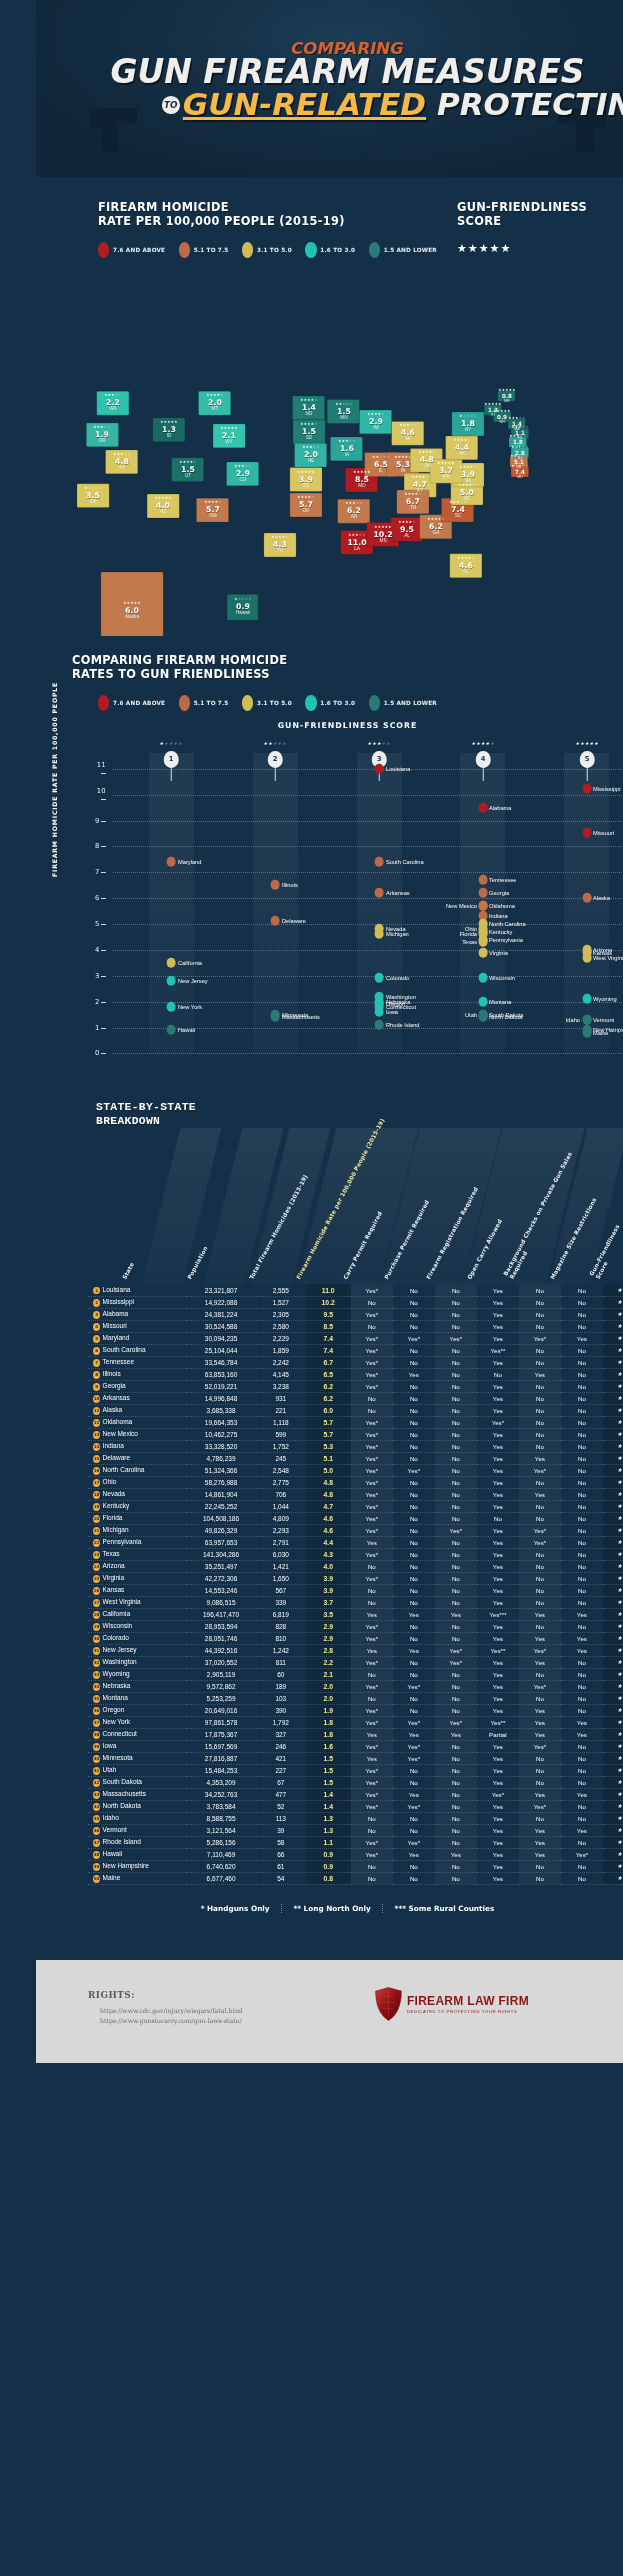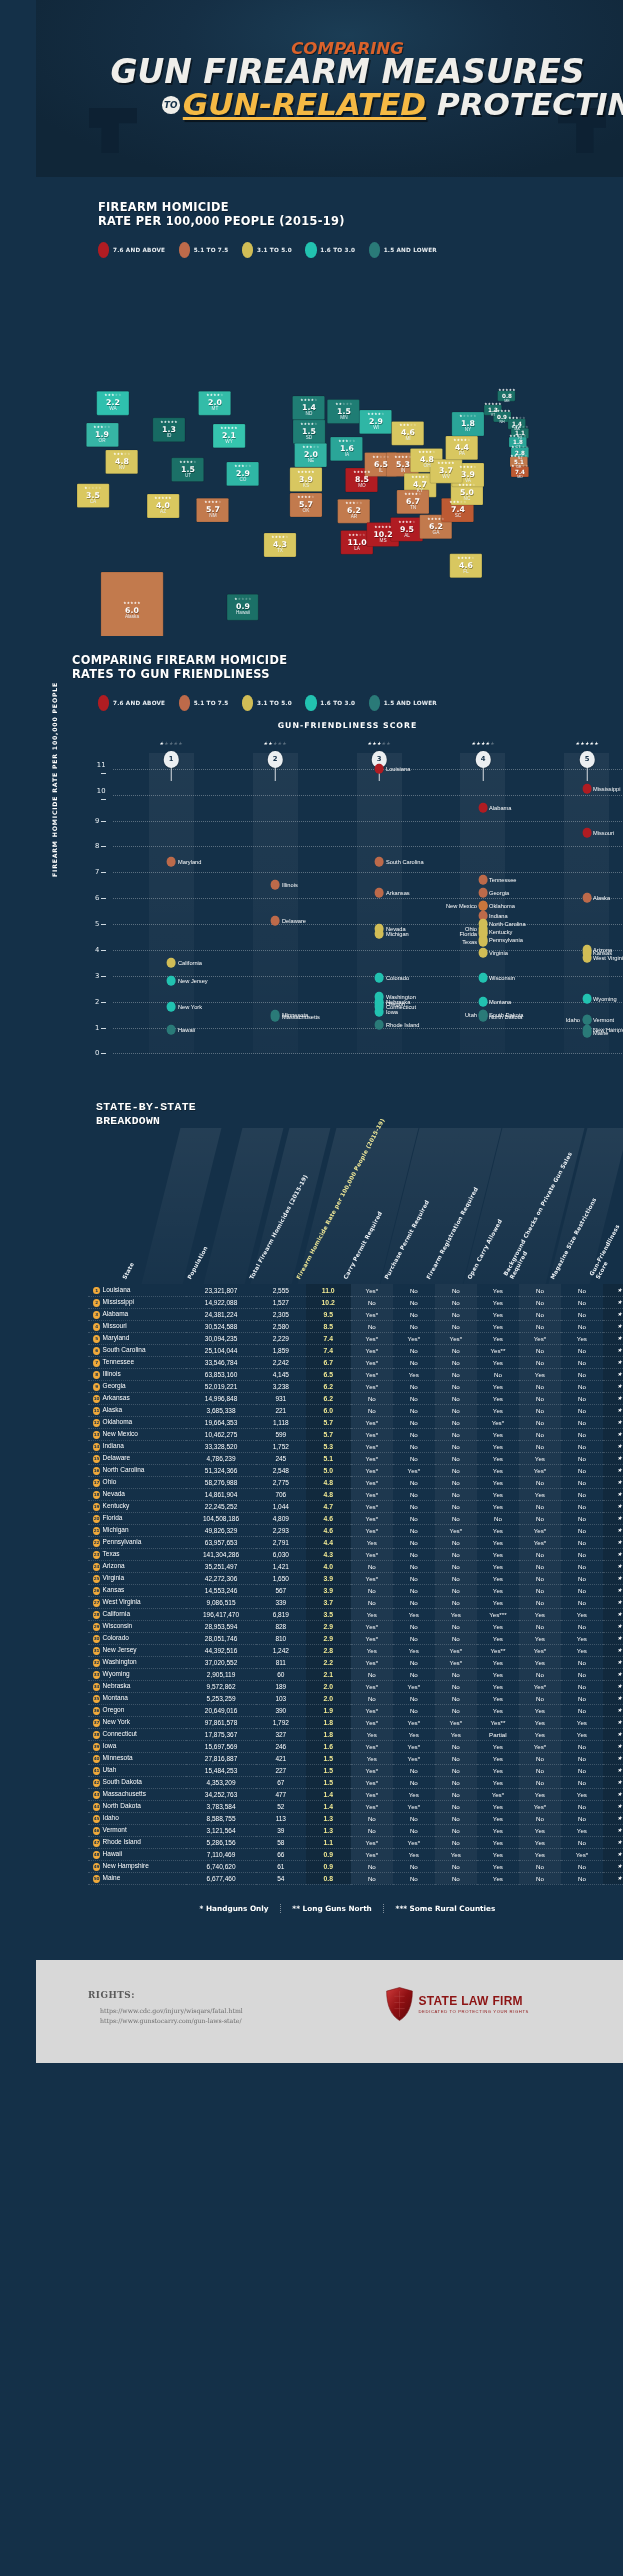--- a/index.html
+++ b/index.html
@@ -262,20 +262,27 @@
             </div>
             <div class="lg-item">
               <span class="lg-dot" style="background:#22c2b0"></span>
               <span class="lg-lab">1.6 TO 3.0</span>
             </div>
             <div class="lg-item">
               <span class="lg-dot" style="background:#2a7a78"></span>
               <span class="lg-lab">1.5 AND LOWER</span>
             </div>
           </div>
+      </div>
+      <div class="legend-right">
+        <div class="sec-title">
+          <span>Gun-Friendliness</span><br>
+          <span>Score</span>
+        </div>
+        <div class="stars-big">★★★★★</div>
       </div>
     </div>
 
     <div class="map-wrap">
       <svg class="map-svg" viewBox="0 0 1200 720">
         <g id="map-shapes-g">
             <rect x="117" y="249" width="62" height="46" rx="2" fill="#2fc0ae" stroke="rgba(0,0,0,.28)" stroke-width="1"></rect>
             <rect x="97" y="310" width="62" height="46" rx="2" fill="#36b5a5" stroke="rgba(0,0,0,.28)" stroke-width="1"></rect>
             <rect x="225" y="300" width="62" height="46" rx="2" fill="#176a63" stroke="rgba(0,0,0,.28)" stroke-width="1"></rect>
             <rect x="313" y="249" width="62" height="46" rx="2" fill="#33bca8" stroke="rgba(0,0,0,.28)" stroke-width="1"></rect>
@@ -1454,21 +1461,21 @@
             <td class="c-yn">Yes</td>
             <td class="c-yn shade">No</td>
             <td class="c-yn">No</td>
             <td class="c-stars"><i>★</i><i>★</i><i>★</i><i>★</i><i>★</i></td>
           </tr>
         </tbody>
     </table>
 
     <div class="footnotes" id="footnotes">
         <div class="fn">* Handguns Only</div>
-        <div class="fn">** Long Guns North</div>
+        <div class="fn">** Long North Only</div>
         <div class="fn">*** Some Rural Counties</div>
       </div>
   </div>
 
   <div class="footer">
     <div class="src-title">RIGHTS:</div>
     <div class="src-links" id="src-links">
         <div>https://www.cdc.gov/injury/wisqars/fatal.html</div>
         <div>https://www.gunstocarry.com/gun-laws-state/</div>
       </div>
@@ -1480,20 +1487,20 @@
             <stop offset="50%" stop-color="#8e0f12"></stop>
             <stop offset="100%" stop-color="#5c0709"></stop>
           </linearGradient>
         </defs>
         <path d="M26 1 L51 8 C51 36 42 56 26 65 C10 56 1 36 1 8 Z" fill="url(#shg)" stroke="#6b0b0e" stroke-width="1"></path>
         <g stroke="#b94a4a" stroke-width="1" opacity=".8">
           <path d="M26 8 V58 M16 18 H36 M16 30 H36 M16 42 H36"></path>
         </g>
       </svg>
       <div class="brand-txt">
-        <div class="b1">STATE LAW FIRM</div>
+        <div class="b1">FIREARM LAW FIRM</div>
         <div class="b2">DEDICATED TO PROTECTING YOUR RIGHTS</div>
       </div>
     </div>
   </div>
 
 </div>
 
 
 </body></html>

